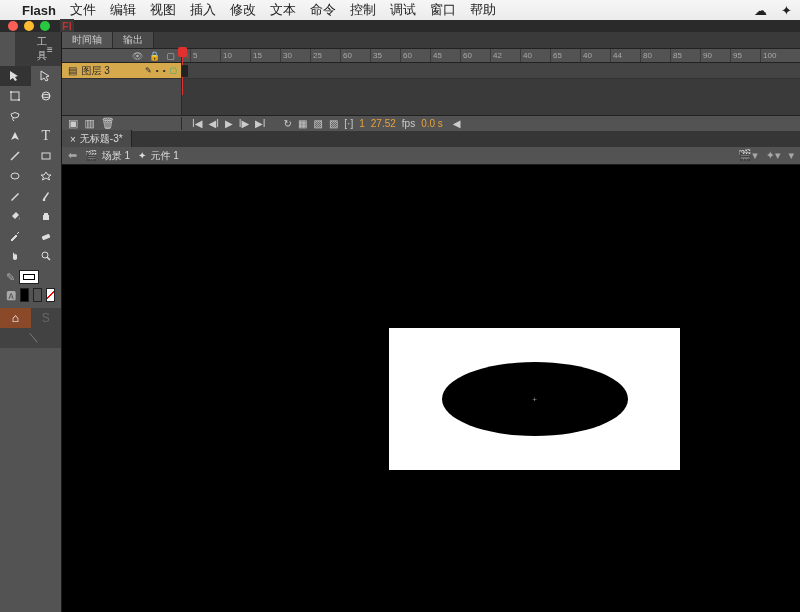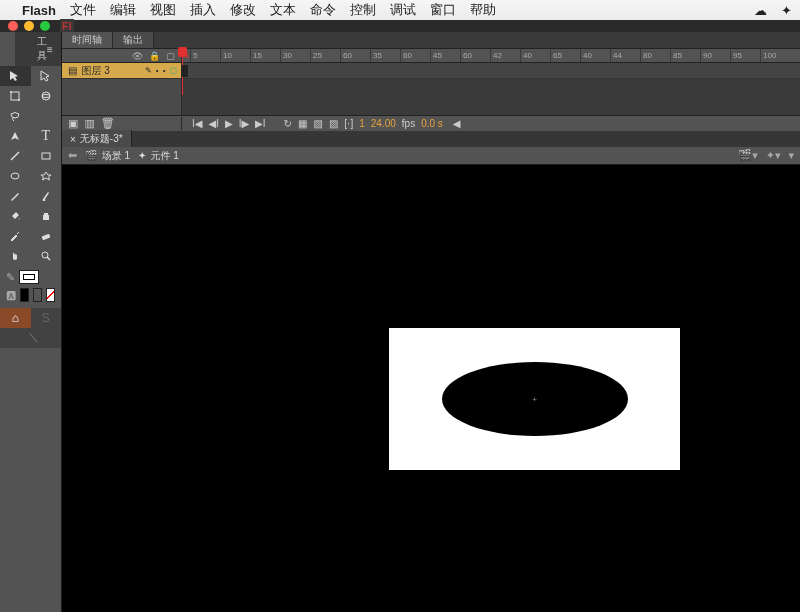--- a/index.html
+++ b/index.html
@@ -289,21 +289,21 @@
           <span>▶</span>
           <span>I▶</span>
           <span>▶I</span>
           <span style="width:6px"></span>
           <span>↻</span>
           <span>▦</span>
           <span>▧</span>
           <span>▨</span>
           <span>[·]</span>
           <span class="val">1</span>
-          <span class="val">24.00</span>
+          <span class="val">27.52</span>
           <span>fps</span>
           <span class="val">0.0 s</span>
           <span style="margin-left:4px">◀</span>
         </div>
       </div>
     </div>
 
     <div class="doc-tabs">
       <div class="doc-tab">
         <span>×</span>

